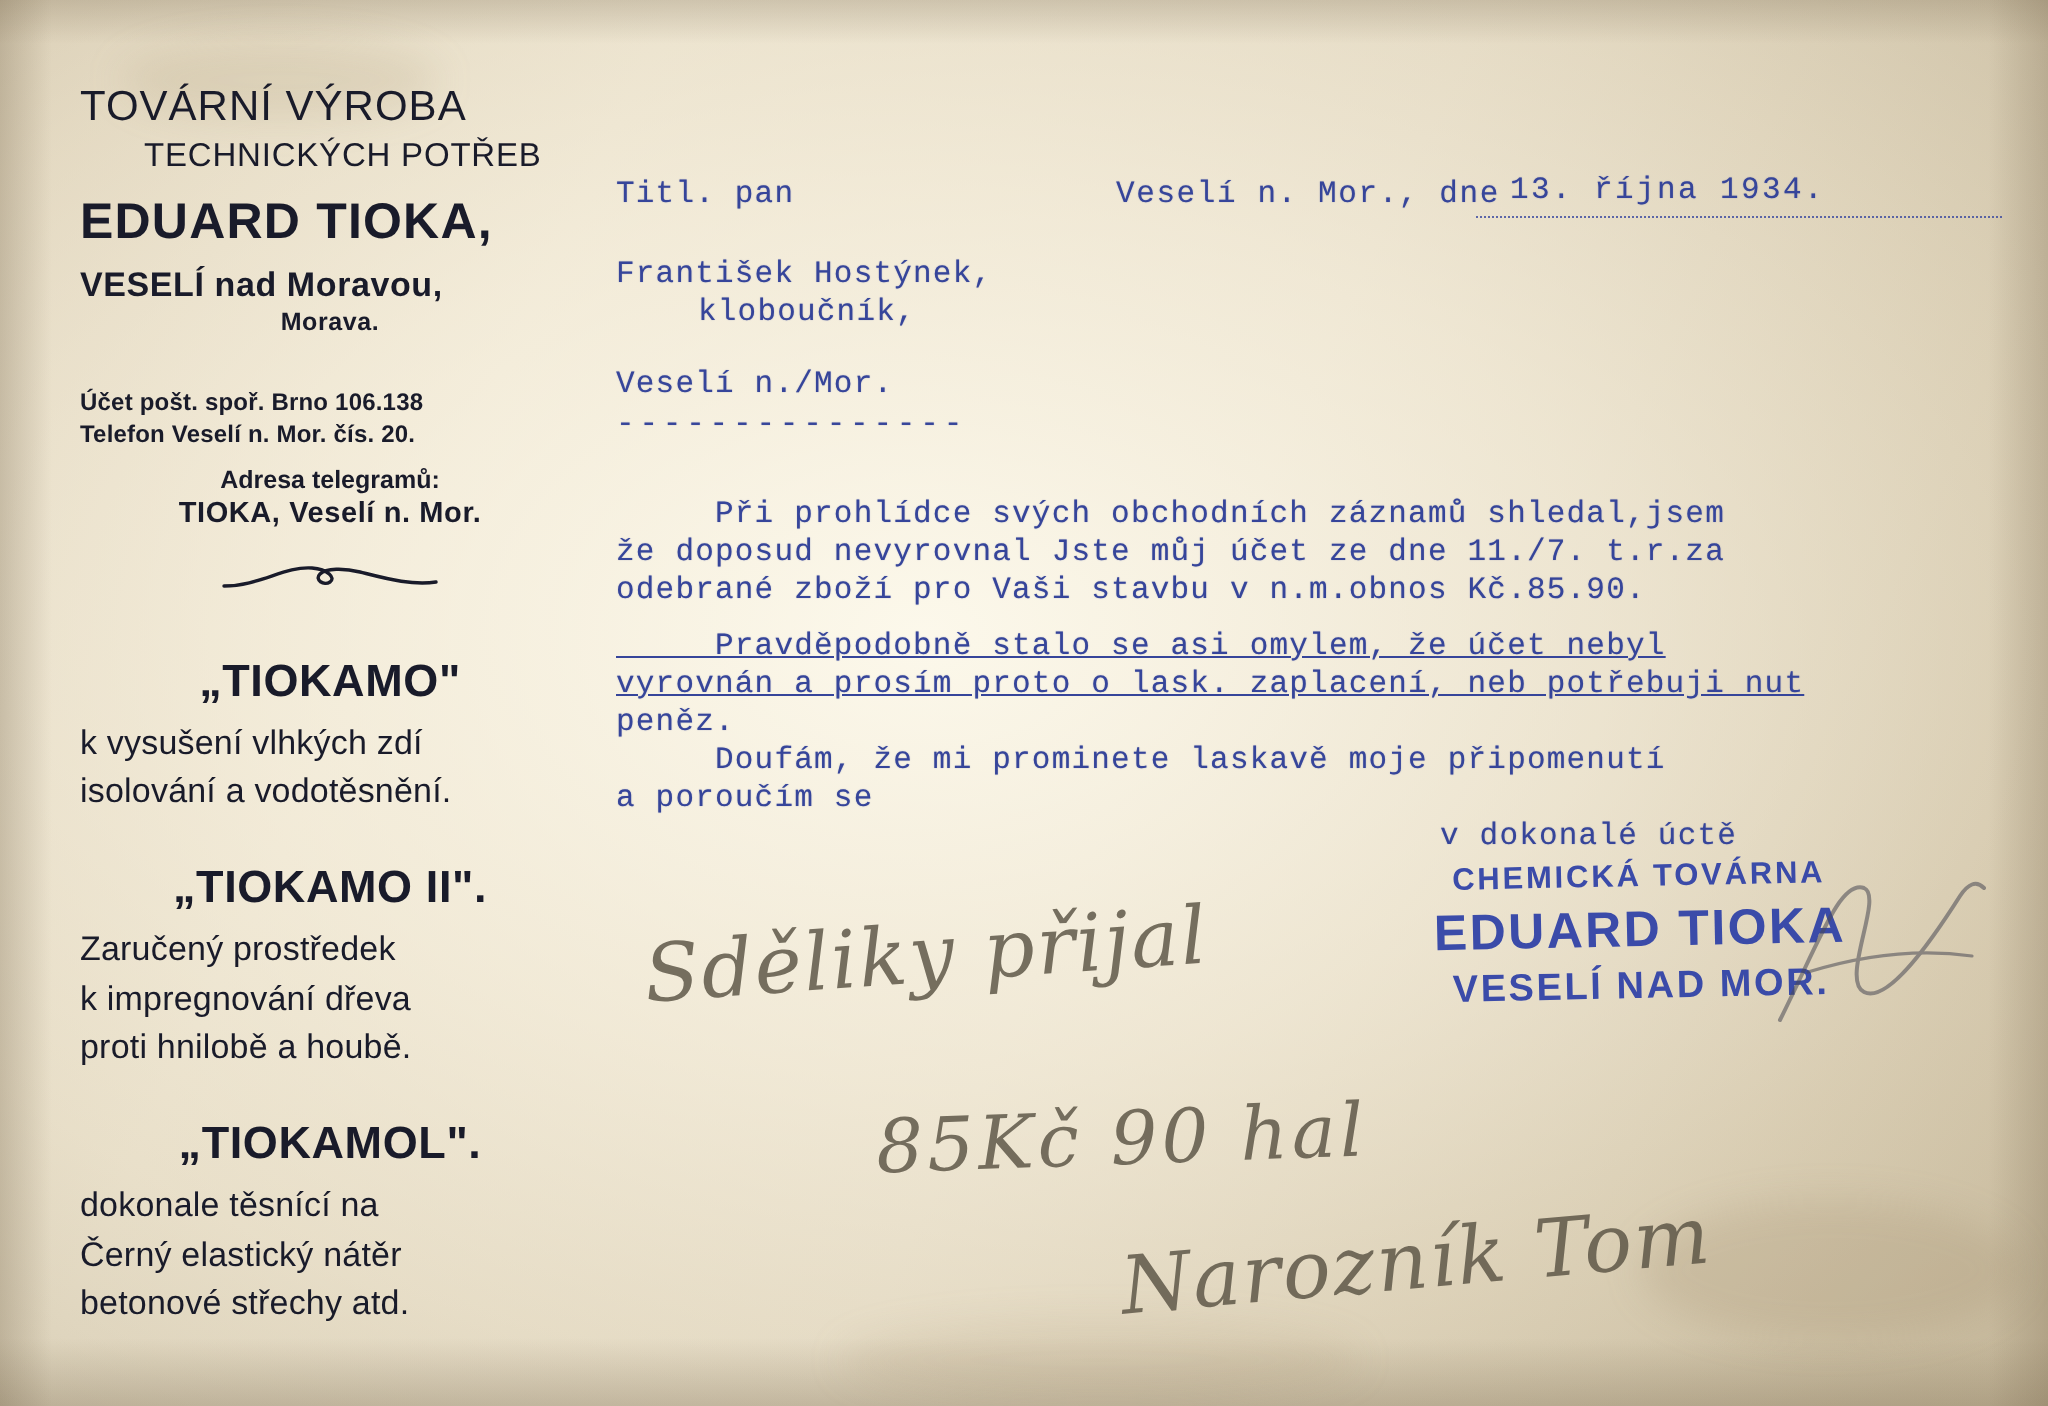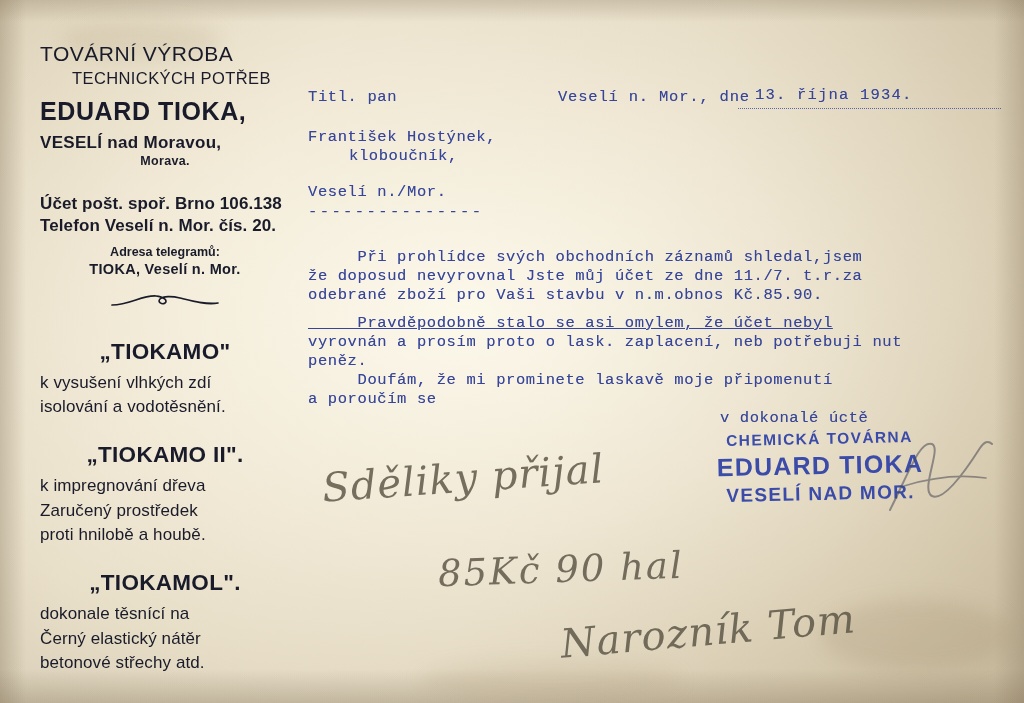--- a/index.html
+++ b/index.html
@@ -79,21 +79,21 @@
     margin-top: 7px;
   }
   .lh-region {
     font-size: 12.5px;
     font-weight: bold;
     text-align: center;
     margin-top: 1px;
     letter-spacing: 0.3px;
   }
   .lh-small {
-    font-size: 17px;
+    font-size: 12px;
     font-weight: bold;
     letter-spacing: 0.1px;
     text-align: left;
     margin-top: 2px;
   }
   .lh-small.first { margin-top: 26px; }
   .lh-center {
     font-size: 12.5px;
     font-weight: bold;
     text-align: center;
@@ -164,21 +164,21 @@
   #addr-name { left: 8px; top: 128px; }
   #addr-occ  { left: 8px; top: 147px; margin-left: 41px; }
   #addr-city { left: 8px; top: 183px; }
   #addr-dashes { left: 8px; top: 203px; letter-spacing: 2.4px; }
 
   .body-line { left: 8px; }
   #b1 { top: 248px; }
   #b2 { top: 267px; }
   #b3 { top: 286px; }
   #b4 { top: 314px; text-decoration: underline; }
-  #b5 { top: 333px; }
+  #b5 { top: 333px; text-decoration: underline; }
   #b6 { top: 352px; }
   #b7 { top: 371px; }
   #b8 { top: 390px; }
   #closing { left: 420px; top: 409px; }
 
   
   #stamp {
     position: absolute;
     left: 700px;
     top: 430px;
@@ -272,22 +272,22 @@
       <div class="prod-title">„TIOKAMO"</div>
       <div class="prod-lines">
         <div class="prod-line">k vysušení vlhkých zdí</div>
         <div class="prod-line">isolování a vodotěsnění.</div>
       </div>
     </div>
 
     <div class="prod">
       <div class="prod-title">„TIOKAMO II".</div>
       <div class="prod-lines">
+        <div class="prod-line">Zaručený prostředek</div>
         <div class="prod-line">k impregnování dřeva</div>
-        <div class="prod-line">Zaručený prostředek</div>
         <div class="prod-line">proti hnilobě a houbě.</div>
       </div>
     </div>
 
     <div class="prod">
       <div class="prod-title">„TIOKAMOL".</div>
       <div class="prod-lines">
         <div class="prod-line">dokonale těsnící na</div>
         <div class="prod-line">Černý elastický nátěr</div>
         <div class="prod-line">betonové střechy atd.</div>

